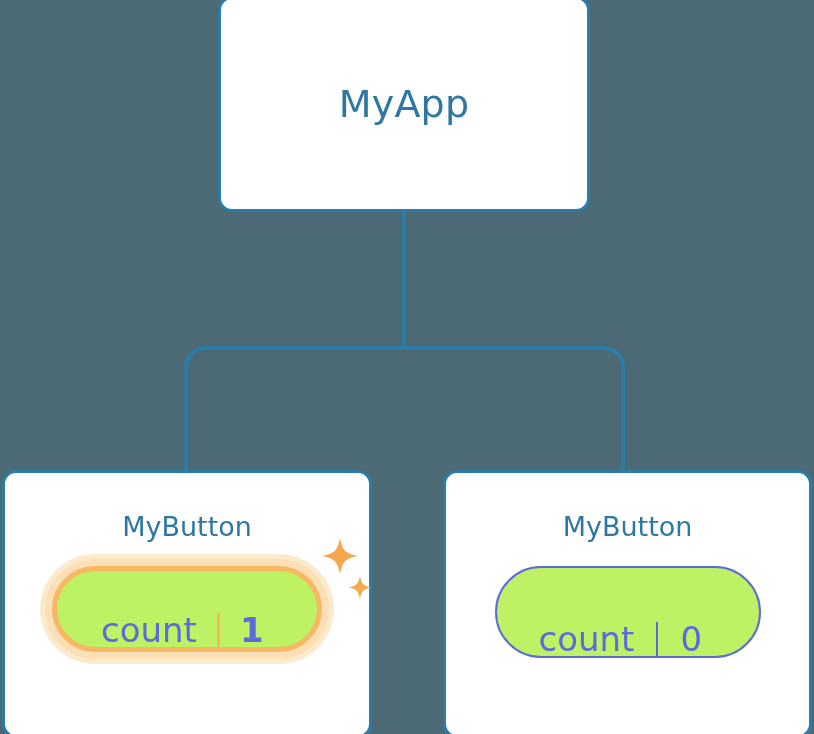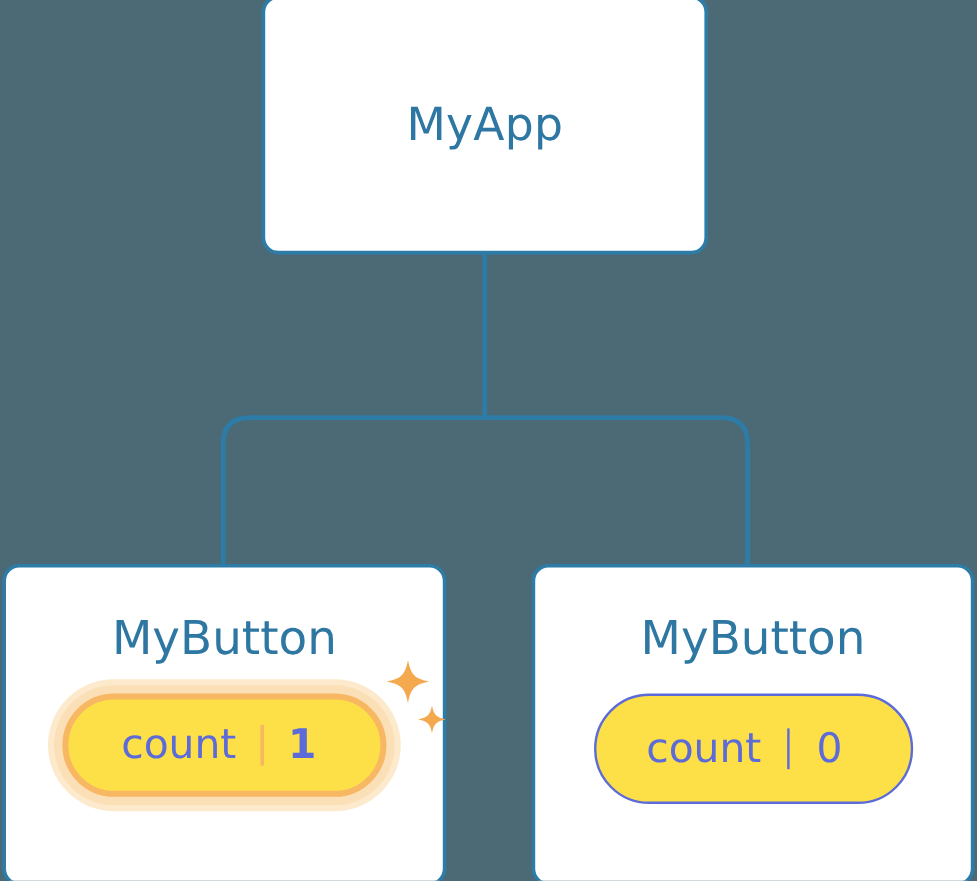--- a/index.html
+++ b/index.html
@@ -77,40 +77,40 @@
     position: absolute;
     left: 0;
     right: 0;
     top: 40px;
     display: flex;
     flex-direction: column;
     align-items: center;
   }
   .card-title {
     color: #2e77a3;
-    font-size: 39px;
+    font-size: 27px;
     font-weight: 400;
     line-height: 1;
     white-space: nowrap;
   }
 
   
   .pill-wrap {
     position: relative;
     margin-top: 26px;
     display: flex;
     align-items: center;
     justify-content: center;
   }
 
   .pill {
     position: relative;
     display: flex;
-    align-items: center;
-    background: #fde047;
+    align-items: flex-end;
+    background: #bef264;
     box-sizing: border-box;
     z-index: 2;
   }
 
   
   .pill.plain {
     height: 92px;
     border: 2px solid #5c6bd8;
     border-radius: 46px;
     min-width: 266px;

